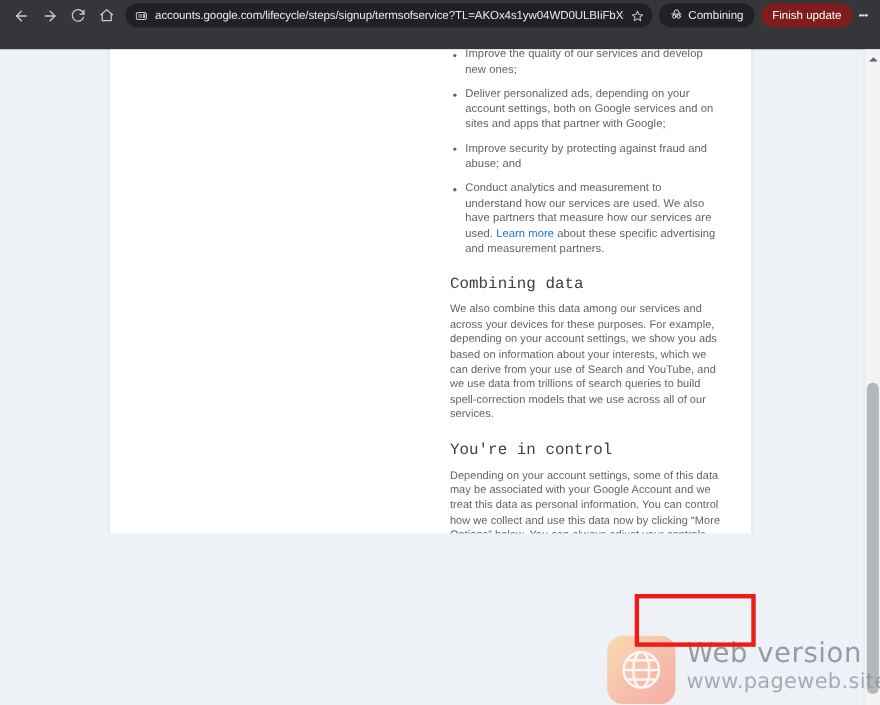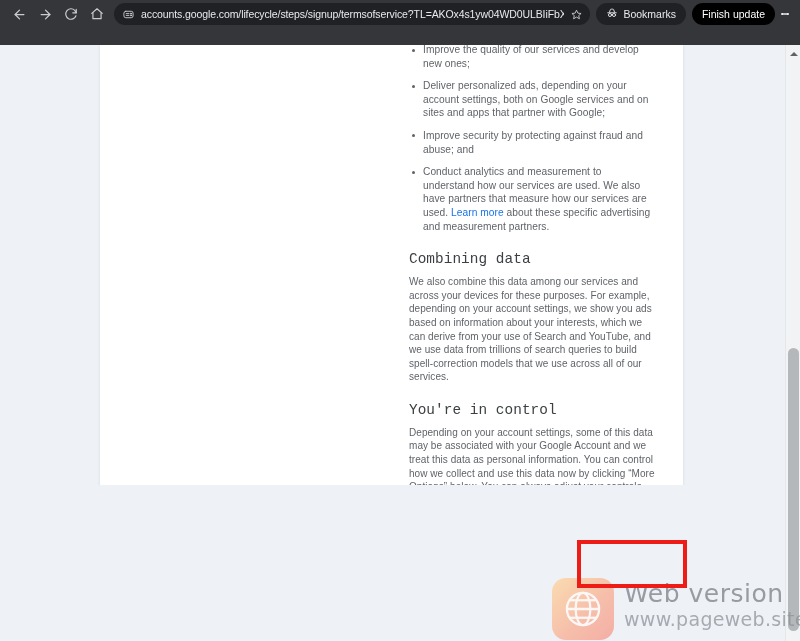--- a/index.html
+++ b/index.html
@@ -34,21 +34,21 @@
     flex:1 1 auto; color:#e8eaed; font-size:10.5px; white-space:nowrap;
     overflow:hidden; text-overflow:clip; letter-spacing:-0.1px;
   }
   .omnibox .star { flex:0 0 auto; margin-left:7px; color:#c9ccd1; display:flex; }
   .incognito-pill {
     flex:0 0 auto; height:22px; background:#202124; border-radius:11px;
     display:flex; align-items:center; gap:5px; padding:0 10px; margin-right:6px;
     color:#e8eaed; font-size:10.5px;
   }
   .finish-btn {
-    flex:0 0 auto; height:22px; background:#000000; border-radius:11px;
+    flex:0 0 auto; height:22px; background:#7f1d1d; border-radius:11px;
     display:flex; align-items:center; padding:0 10px; color:#fff; font-size:10.5px;
     white-space:nowrap;
   }
   .kebab {
     flex:0 0 auto; width:18px; height:24px; display:flex; align-items:center;
     justify-content:center; color:#e8eaed; margin-left:1px;
   }
   .kebab i { display:block; width:2.5px; height:2.5px; background:#e8eaed; border-radius:50%; margin:1px 0; }
 
   .bookmarks-row {
@@ -211,21 +211,21 @@
       <div class="incognito-pill">
         <span>
           <svg width="12" height="12" viewBox="0 0 24 24" fill="none" stroke="currentColor" stroke-width="1.8" stroke-linecap="round">
               <path d="M7 10l1.6-4.4a2 2 0 0 1 1.9-1.3h3a2 2 0 0 1 1.9 1.3L17 10"></path>
               <line x1="3.5" y1="11.5" x2="20.5" y2="11.5"></line>
               <circle cx="8" cy="16" r="3.1"></circle>
               <circle cx="16" cy="16" r="3.1"></circle>
               <line x1="11.1" y1="15.4" x2="12.9" y2="15.4"></line>
             </svg>
         </span>
-        <span>Bookmarks</span>
+        <span>Combining</span>
       </div>
 
       <div class="finish-btn">Finish update</div>
 
       <div class="kebab">
           <i></i>
           <i></i>
           <i></i>
         </div>
     </div>

